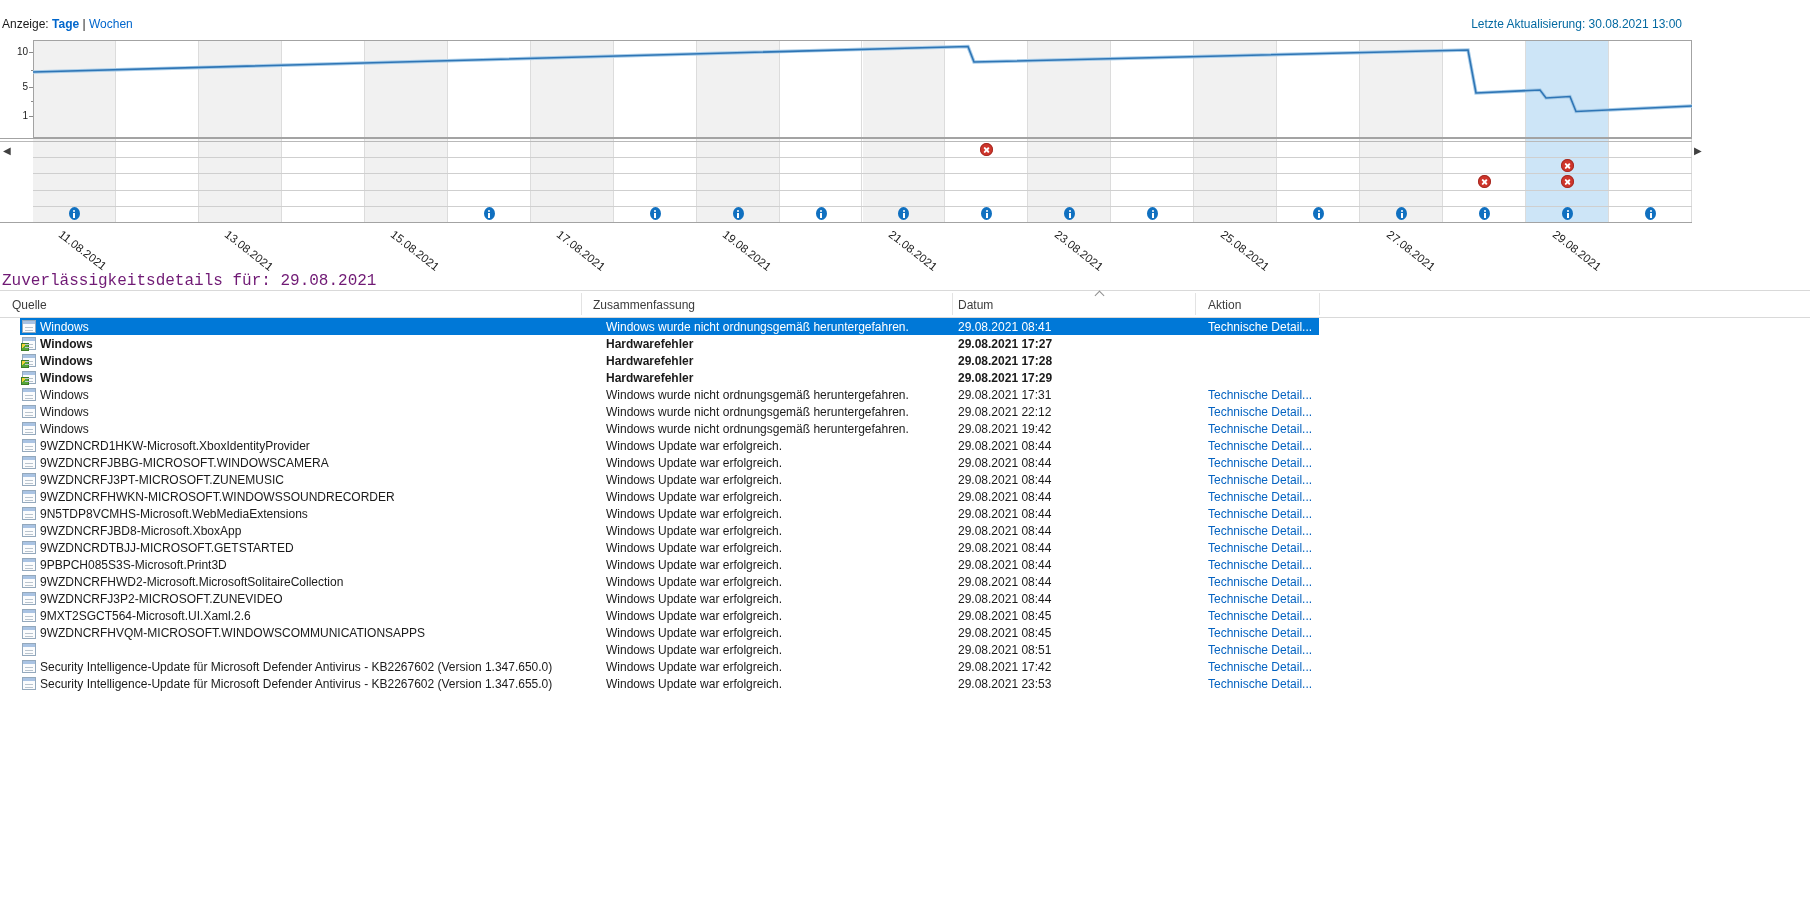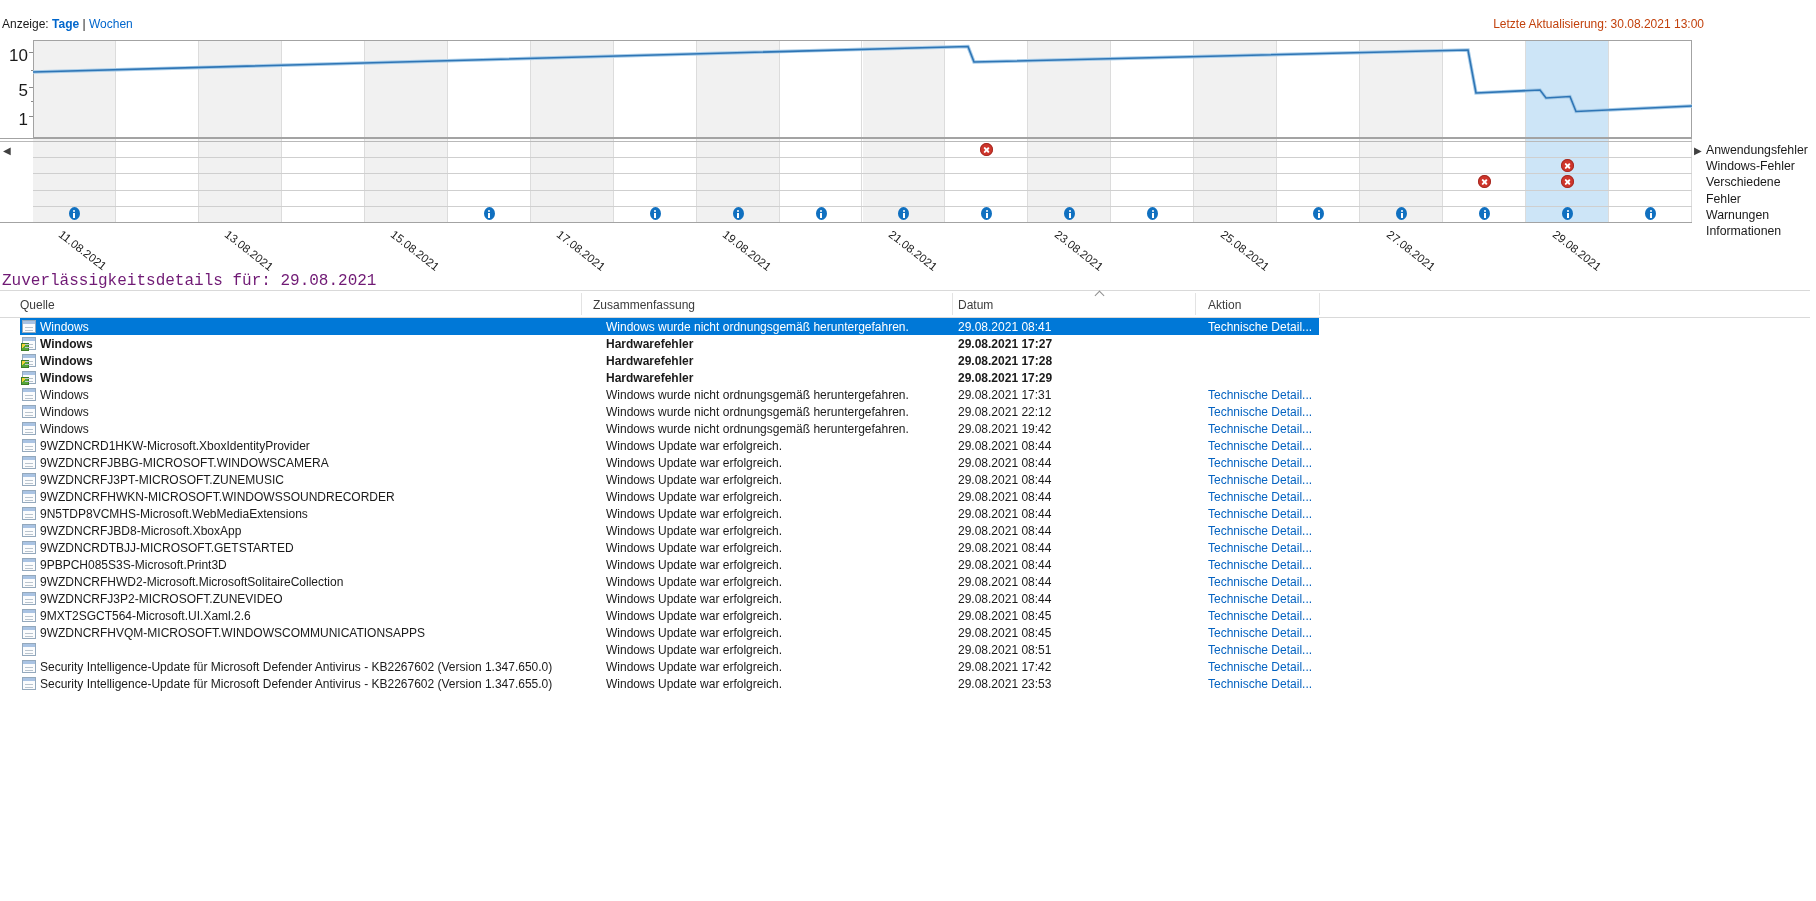--- a/index.html
+++ b/index.html
@@ -3,33 +3,33 @@
 <meta charset="utf-8">
 <style>
   html,body{margin:0;padding:0;background:#fff;}
   .screen{position:relative;width:1816px;height:901px;background:#fff;overflow:hidden;
           font-family:"Liberation Sans",sans-serif;font-size:12px;color:#1a1a1a;}
   
   .topbar-left{position:absolute;left:2px;top:17px;}
   .topbar-left .lbl{color:#1a1a1a;}
   .link{color:#0066cc;cursor:pointer;text-decoration:none;}
   .link.active{font-weight:bold;}
-  .topbar-right{position:absolute;right:112px;top:17px;color:#c2410c;}
+  .topbar-right{position:absolute;right:134px;top:17px;color:#0369a1;}
   
   .chart{position:absolute;left:33px;top:40px;width:1659px;height:182px;}
   .plot-border{position:absolute;left:0;top:0;width:1659px;height:98px;border:1px solid #a3a3a3;box-sizing:border-box;}
   .dline1{position:absolute;left:-33px;top:98px;width:1692px;height:0;border-top:1px solid #a3a3a3;}
   .dline2{position:absolute;left:-33px;top:101px;width:1692px;height:0;border-top:1px solid #b9b9b9;}
   .grid-bottom{position:absolute;left:-33px;top:182px;width:1692px;height:0;border-top:1px solid #a3a3a3;}
   .col{position:absolute;top:0;height:182px;box-sizing:border-box;border-right:1px solid #dcdcdc;}
   .col.gray{background:#f1f1f1;}
   .col.sel{background:#cde5f7;}
   .rowline{position:absolute;left:0;width:1659px;height:0;border-top:1px solid #cfcfcf;}
   .linesvg{position:absolute;left:0;top:0;pointer-events:none;}
-  .ytick{position:absolute;width:20px;text-align:right;font-size:17px;color:#1a1a1a;}
+  .ytick{position:absolute;width:20px;text-align:right;font-size:10px;color:#1a1a1a;}
   .tickmark{position:absolute;width:4px;height:0;border-top:1px solid #8a8a8a;}
   
   .err-ic{position:absolute;background:#cf352b;border-radius:50%;box-shadow:0 0 0 1px #a22a22 inset;}
   .err-ic::before,.err-ic::after{content:"";position:absolute;left:22%;top:46%;width:56%;height:2px;background:#fff;border-radius:1px;}
   .err-ic::before{transform:rotate(45deg);}
   .err-ic::after{transform:rotate(-45deg);}
   .info-ic{position:absolute;background:#1070c0;border-radius:50%;}
   .info-ic::before{content:"";position:absolute;left:50%;top:17%;width:2px;height:2px;margin-left:-1px;background:#fff;border-radius:50%;}
   .info-ic::after{content:"";position:absolute;left:50%;top:40%;width:2px;height:42%;margin-left:-1px;background:#fff;}
   .navarrow{position:absolute;font-size:10px;color:#404040;cursor:pointer;line-height:10px;}
@@ -153,33 +153,26 @@
       <div class="datelabel" style="left: 230.375px; top: 228px;">13.08.2021</div>
       <div class="datelabel" style="left: 396.275px; top: 228px;">15.08.2021</div>
       <div class="datelabel" style="left: 562.175px; top: 228px;">17.08.2021</div>
       <div class="datelabel" style="left: 728.075px; top: 228px;">19.08.2021</div>
       <div class="datelabel" style="left: 893.975px; top: 228px;">21.08.2021</div>
       <div class="datelabel" style="left: 1059.88px; top: 228px;">23.08.2021</div>
       <div class="datelabel" style="left: 1225.78px; top: 228px;">25.08.2021</div>
       <div class="datelabel" style="left: 1391.67px; top: 228px;">27.08.2021</div>
       <div class="datelabel" style="left: 1557.58px; top: 228px;">29.08.2021</div>
     </div>
-  <div class="legend" id="legend">
-      <div>Anwendungsfehler</div>
-      <div>Windows-Fehler</div>
-      <div>Verschiedene Fehler</div>
-      <div>Warnungen</div>
-      <div>Informationen</div>
-    </div>
 
   <div class="details-title">Zuverlässigkeitsdetails für: 29.08.2021</div>
 
   <div class="tbl">
     <div class="thead">
-      <div class="th" style="left:20px;text-align:center;" id="th0">Quelle</div>
+      <div class="th" style="left:12px;text-align:center;" id="th0">Quelle</div>
       <div class="th" style="left:593px;" id="th1">Zusammenfassung</div>
       <div class="th" style="left:958px;" id="th2">Datum</div>
       <div class="th" style="left:1208px;" id="th3">Aktion</div>
       <div class="sortcaret"></div>
       <div class="vsep" style="left:581px;"></div>
       <div class="vsep" style="left:952px;"></div>
       <div class="vsep" style="left:1195px;"></div>
       <div class="vsep" style="left:1319px;"></div>
     </div>
     <div id="tbody">

